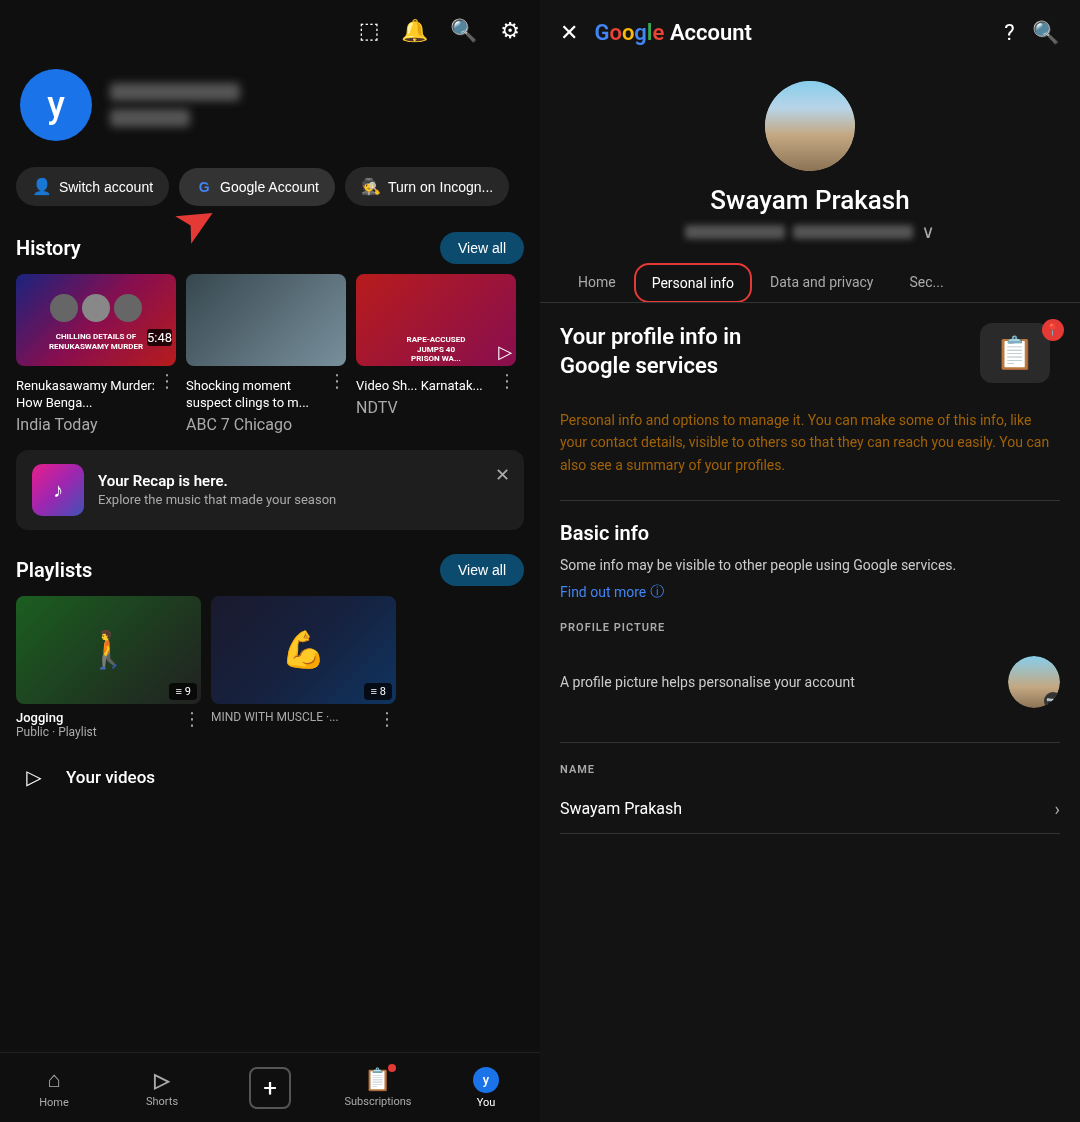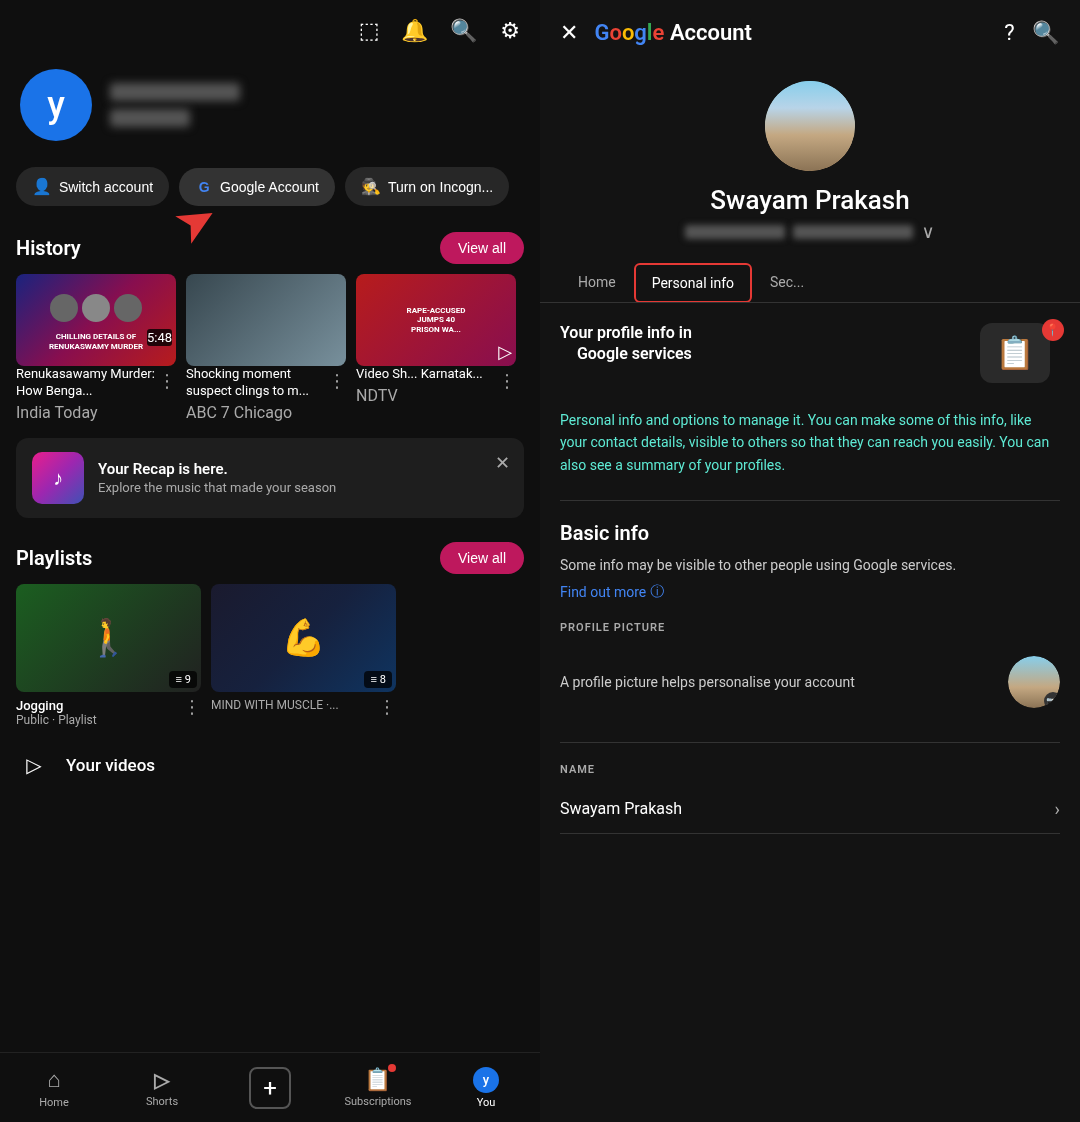--- a/index.html
+++ b/index.html
@@ -126,21 +126,21 @@
       justify-content: space-between;
       align-items: center;
       padding: 16px 16px 10px;
     }
     .section-title {
       color: #fff;
       font-size: 20px;
       font-weight: 600;
     }
     .view-all-btn {
-      background: #be185d;
+      background: #0c4a6e;
       border: none;
       border-radius: 24px;
       padding: 8px 18px;
       color: #fff;
       font-size: 14px;
       cursor: pointer;
     }
 
     
     .video-row {
@@ -172,42 +172,42 @@
     .thumb-bg-2 {
       background: linear-gradient(135deg, #37474f 0%, #78909c 100%);
       width: 100%;
       height: 100%;
     }
     .thumb-bg-3 {
       background: linear-gradient(135deg, #b71c1c 0%, #880e4f 100%);
       width: 100%;
       height: 100%;
       display: flex;
-      align-items: center;
+      align-items: flex-end;
       justify-content: center;
     }
     .thumb-duration {
       position: absolute;
       bottom: 20px;
       right: 4px;
       background: rgba(0,0,0,0.8);
       color: #fff;
       font-size: 13px;
       padding: 1px 0;
       border-radius: 3px;
     }
     .thumb-shorts-icon {
       position: absolute;
       bottom: 4px;
       right: 4px;
       color: #fff;
       font-size: 18px;
     }
     .video-meta {
-      margin-top: 0;
+      margin-top: 12px;
     }
     .video-title {
       color: #fff;
       font-size: 13px;
       line-height: 1.3;
       display: -webkit-box;
       -webkit-line-clamp: 2;
       -webkit-box-orient: vertical;
       overflow: hidden;
     }
@@ -534,45 +534,44 @@
     .ga-tab {
       padding: 12px 18px;
       font-size: 14px;
       color: #aaa;
       cursor: pointer;
       white-space: nowrap;
       position: relative;
     }
     .ga-tab.highlighted {
       border: 2px solid #e53935;
-      border-radius: 6px;
+      border-radius: 15px;
       color: #fff;
       padding: 10px 16px;
       margin-bottom: -2px;
     }
 
     
     .ga-content {
       flex: 1;
       overflow-y: auto;
       padding: 20px;
     }
 
     .profile-info-section {
       display: flex;
       align-items: flex-start;
       justify-content: space-between;
       margin-bottom: 16px;
     }
     .pis-text h2 {
       color: #fff;
-      font-size: 16px;
+      font-size: 22px;
       font-weight: 600;
       line-height: 1.3;
-      text-align: right;
     }
     .pis-icon {
       width: 80px;
       height: 70px;
       position: relative;
       flex-shrink: 0;
     }
     .pis-icon-bg {
       width: 70px;
       height: 60px;
@@ -592,21 +591,21 @@
       width: 22px;
       height: 22px;
       background: #e53935;
       border-radius: 50%;
       display: flex;
       align-items: center;
       justify-content: center;
       font-size: 12px;
     }
     .pis-description {
-      color: #5eead4;
+      color: #a16207;
       font-size: 14px;
       line-height: 1.6;
       margin-bottom: 24px;
     }
     .divider {
       height: 1px;
       background: #333;
       margin: 20px 0;
     }
     .basic-info-title {
@@ -927,20 +926,23 @@
   </div>
 
   <div class="ga-tabs">
     <div class="ga-tab">
       <span>Home</span>
     </div>
     <div class="ga-tab highlighted">
       <span>Personal info</span>
     </div>
     <div class="ga-tab">
+      <span>Data and privacy</span>
+    </div>
+    <div class="ga-tab">
       <span>Sec...</span>
     </div>
   </div>
 
   <div class="ga-content">
 
     <div class="profile-info-section">
       <div class="pis-text">
         <h2>
           <span>Your profile info in</span><br>

